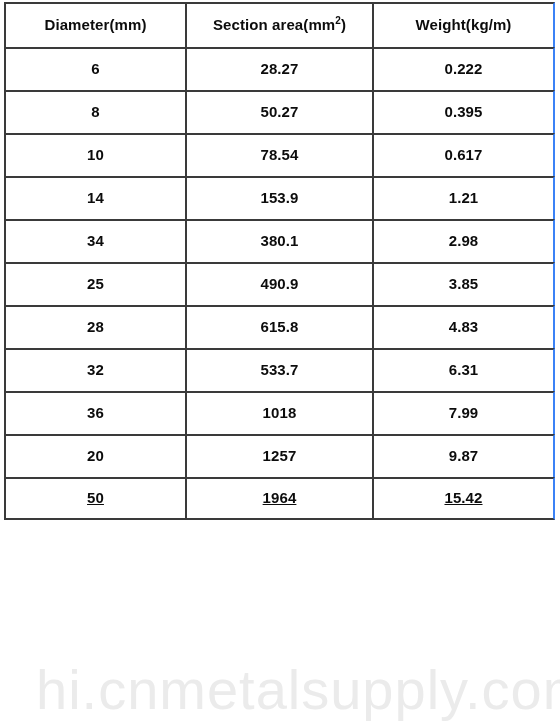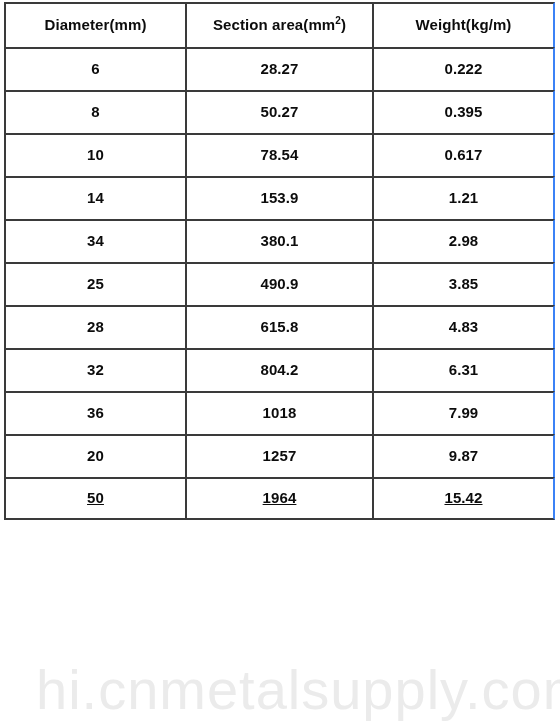--- a/index.html
+++ b/index.html
@@ -145,21 +145,21 @@
           <td>490.9</td>
           <td>3.85</td>
         </tr>
         <tr>
           <td>28</td>
           <td>615.8</td>
           <td>4.83</td>
         </tr>
         <tr>
           <td>32</td>
-          <td>804.2</td>
+          <td>533.7</td>
           <td>6.31</td>
         </tr>
         <tr>
           <td>36</td>
           <td>1018</td>
           <td>7.99</td>
         </tr>
         <tr>
           <td>20</td>
           <td>1257</td>

